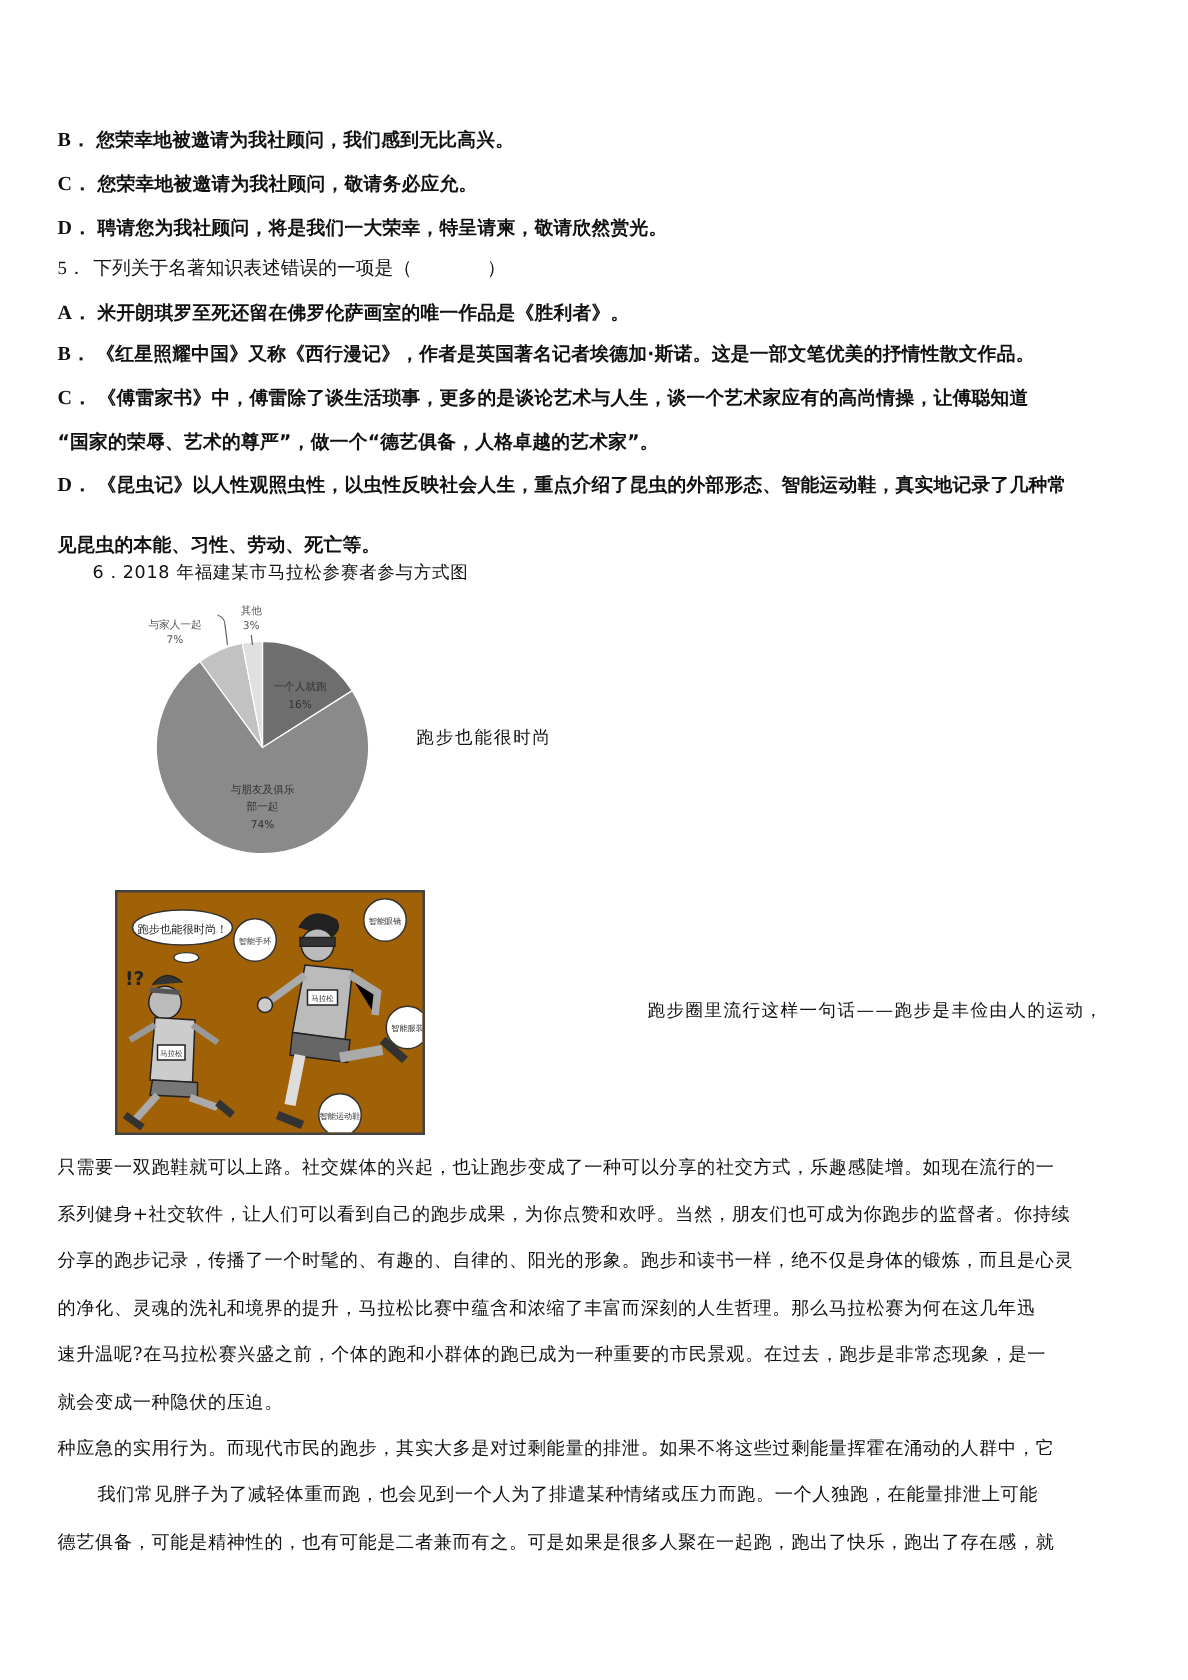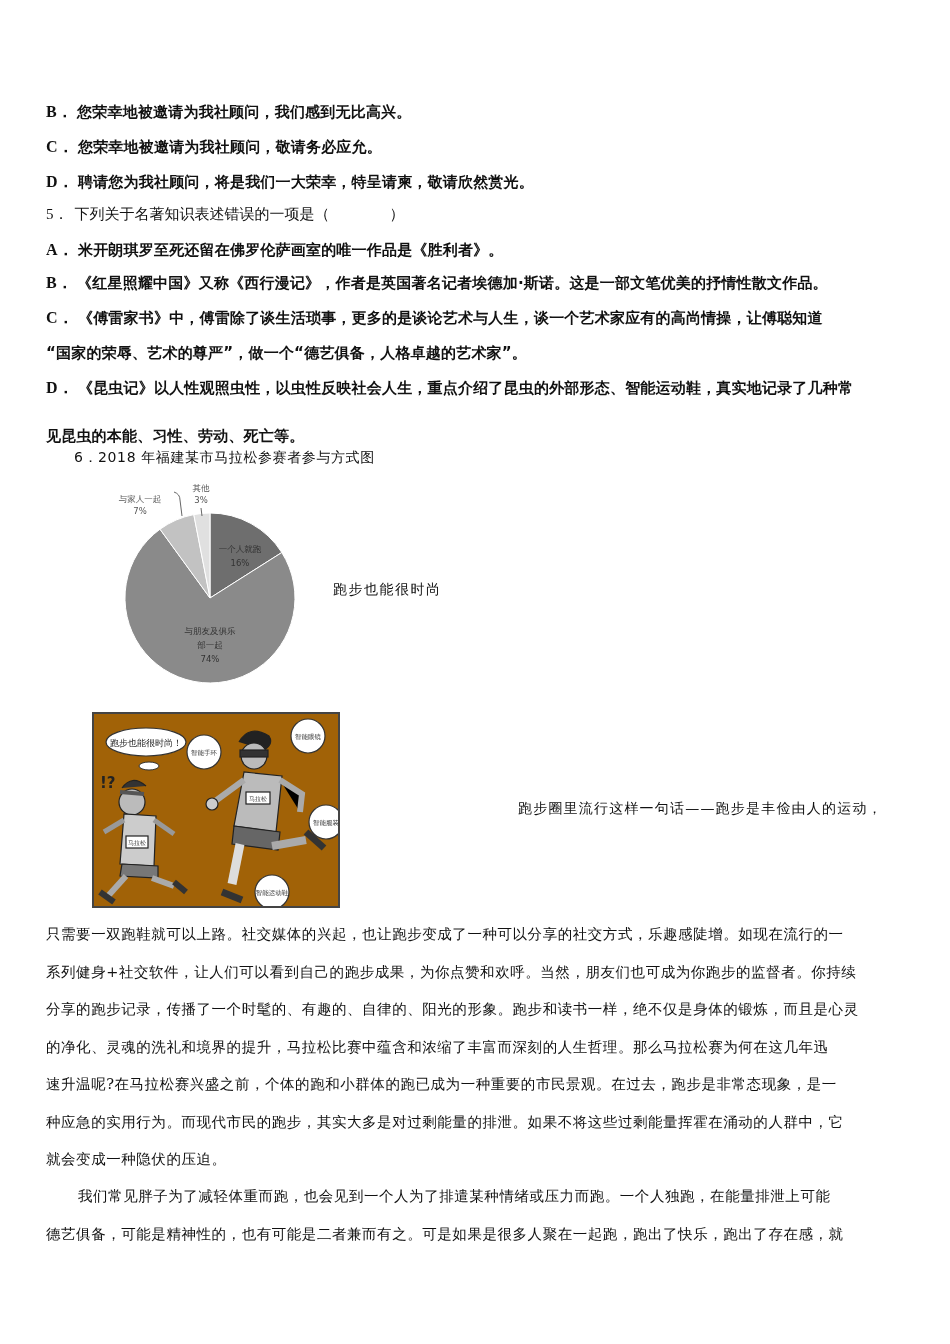--- a/index.html
+++ b/index.html
@@ -155,22 +155,22 @@
   </div>
 
   <div class="side-text" style="left:518px; top:800px; letter-spacing:1.2px;">跑步圈里流行这样一句话——跑步是丰俭由人的运动，</div>
 
   <div class="para" style="top:916px;">
     <span class="l">只需要一双跑鞋就可以上路。社交媒体的兴起，也让跑步变成了一种可以分享的社交方式，乐趣感陡增。如现在流行的一</span>
     <span class="l">系列健身+社交软件，让人们可以看到自己的跑步成果，为你点赞和欢呼。当然，朋友们也可成为你跑步的监督者。你持续</span>
     <span class="l">分享的跑步记录，传播了一个时髦的、有趣的、自律的、阳光的形象。跑步和读书一样，绝不仅是身体的锻炼，而且是心灵</span>
     <span class="l">的净化、灵魂的洗礼和境界的提升，马拉松比赛中蕴含和浓缩了丰富而深刻的人生哲理。那么马拉松赛为何在这几年迅</span>
     <span class="l">速升温呢?在马拉松赛兴盛之前，个体的跑和小群体的跑已成为一种重要的市民景观。在过去，跑步是非常态现象，是一</span>
+    <span class="l">就会变成一种隐伏的压迫。</span>
     <span class="l">种应急的实用行为。而现代市民的跑步，其实大多是对过剩能量的排泄。如果不将这些过剩能量挥霍在涌动的人群中，它</span>
-    <span class="l">就会变成一种隐伏的压迫。</span>
   </div>
 
   <div class="para" style="top:1178px;">
     <span class="l indent">我们常见胖子为了减轻体重而跑，也会见到一个人为了排遣某种情绪或压力而跑。一个人独跑，在能量排泄上可能</span>
     <span class="l">德艺俱备，可能是精神性的，也有可能是二者兼而有之。可是如果是很多人聚在一起跑，跑出了快乐，跑出了存在感，就</span>
   </div>
 
 </div>
 
 </body></html>

